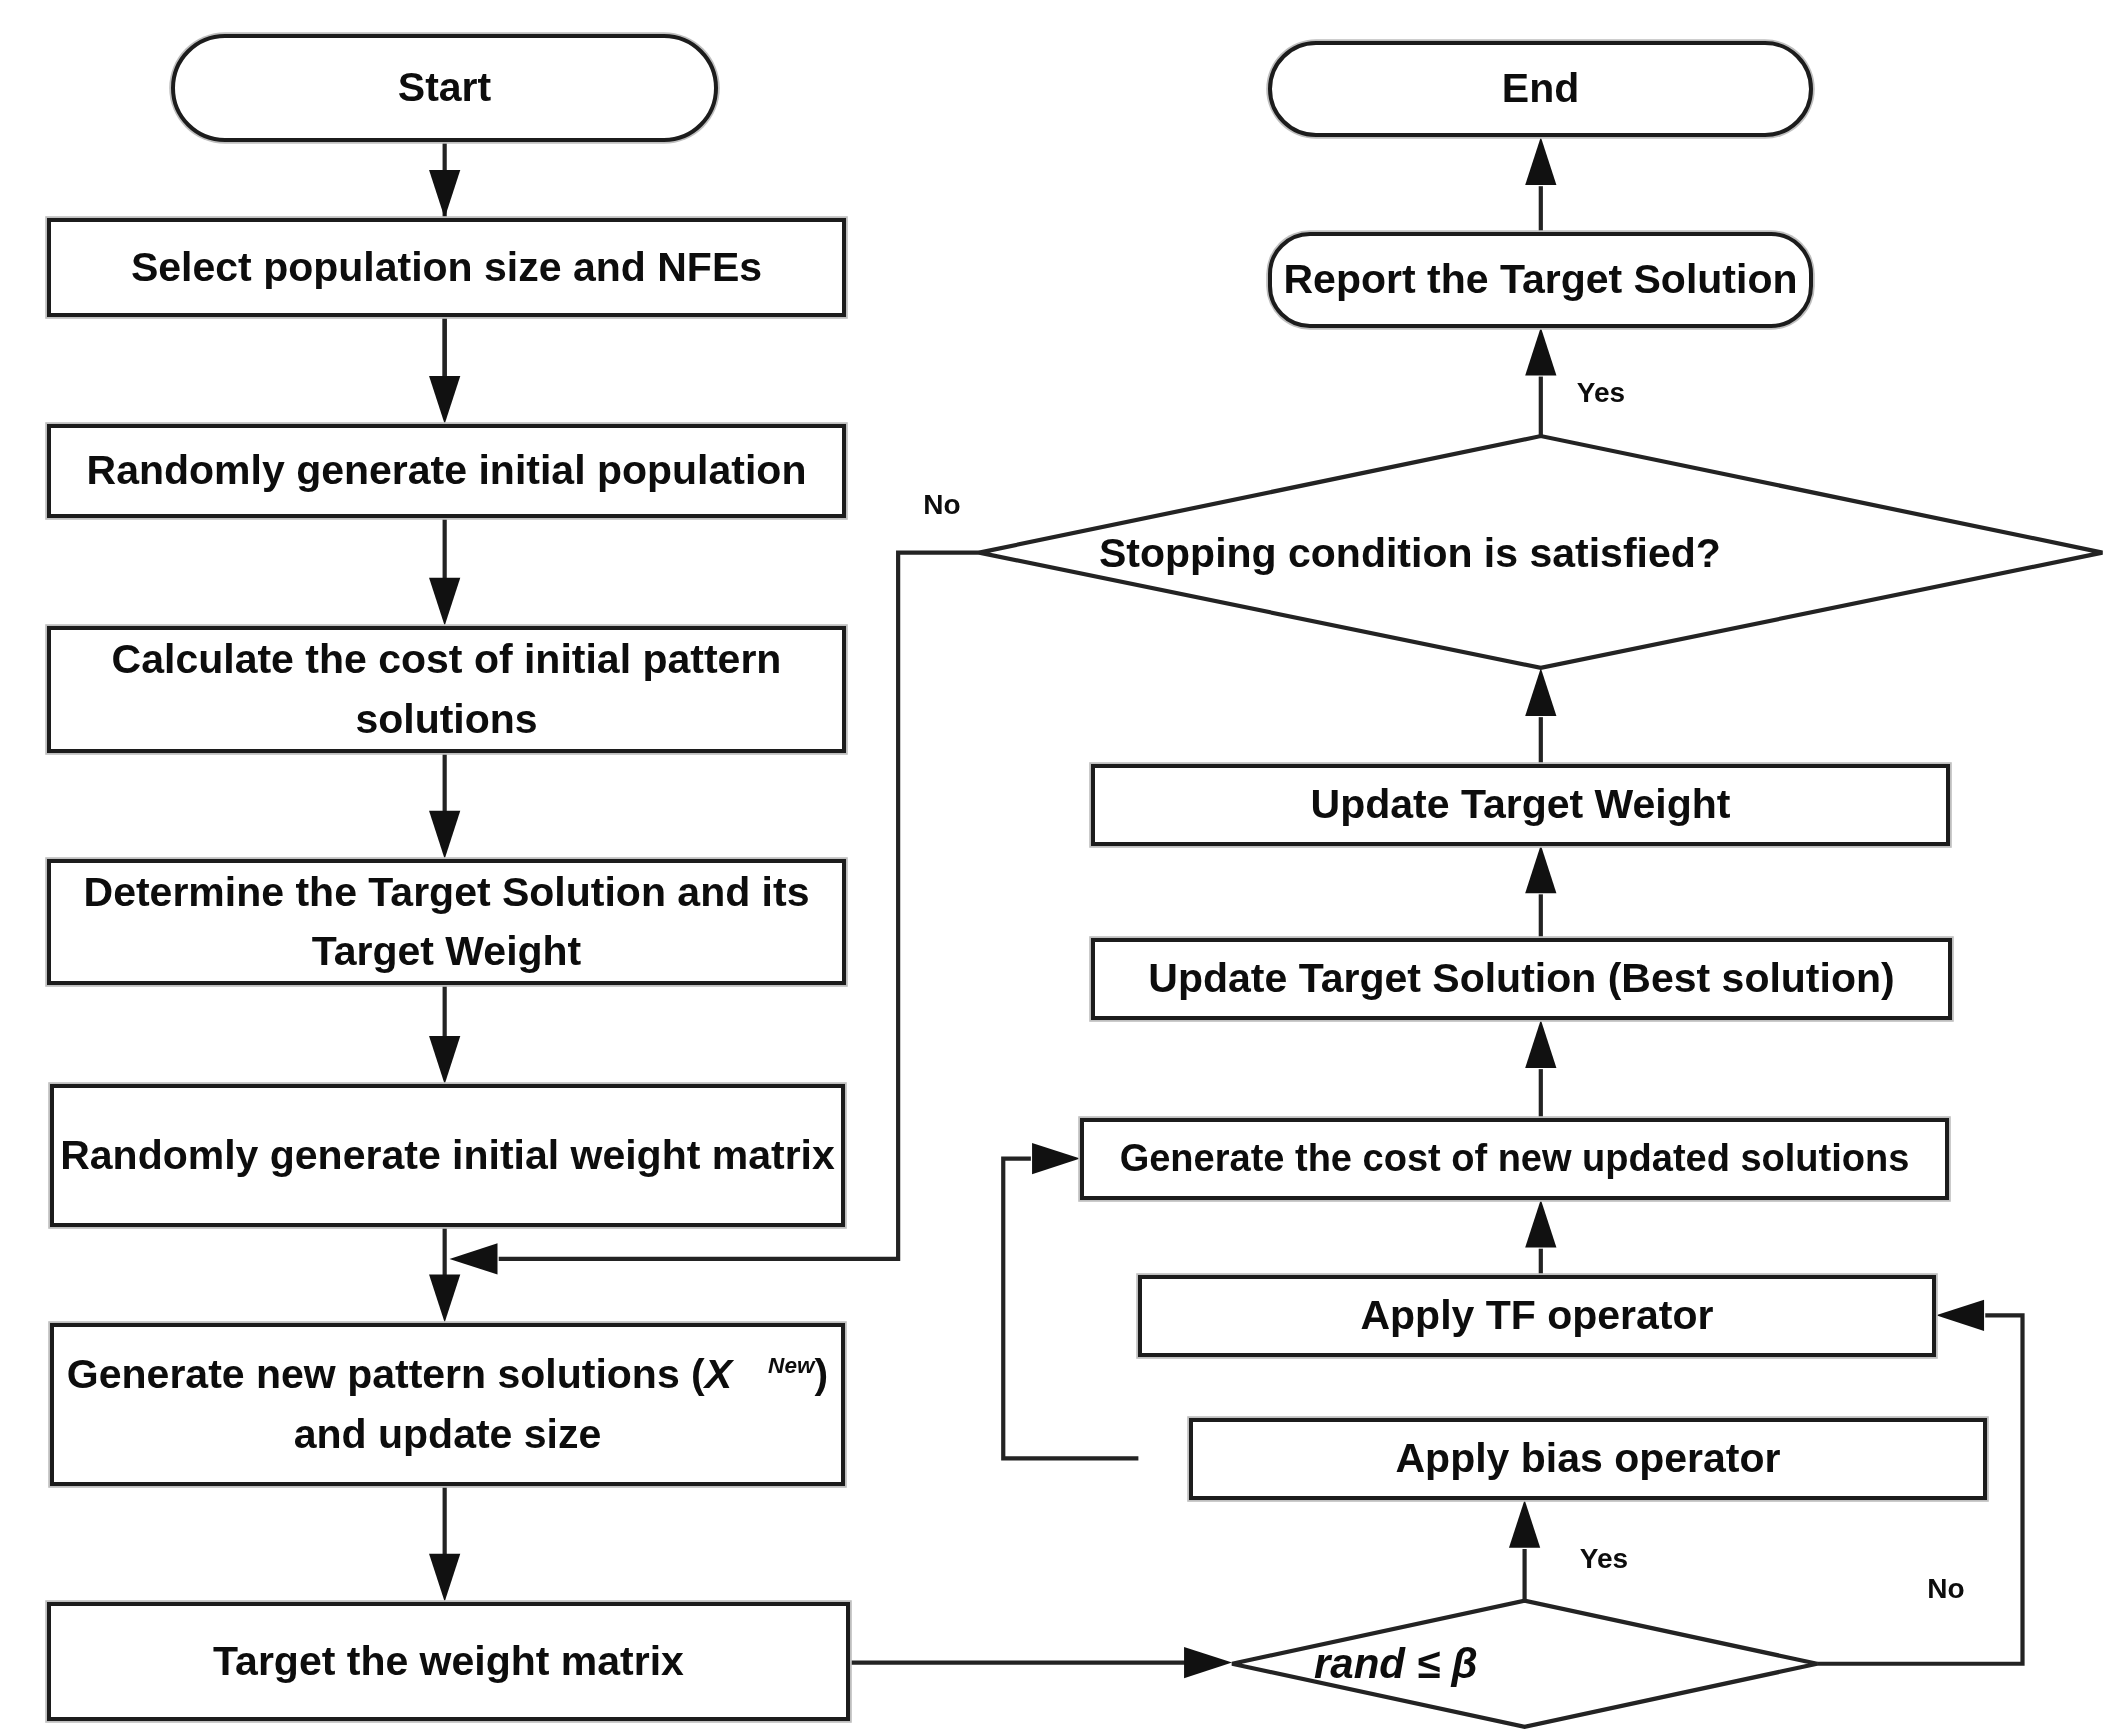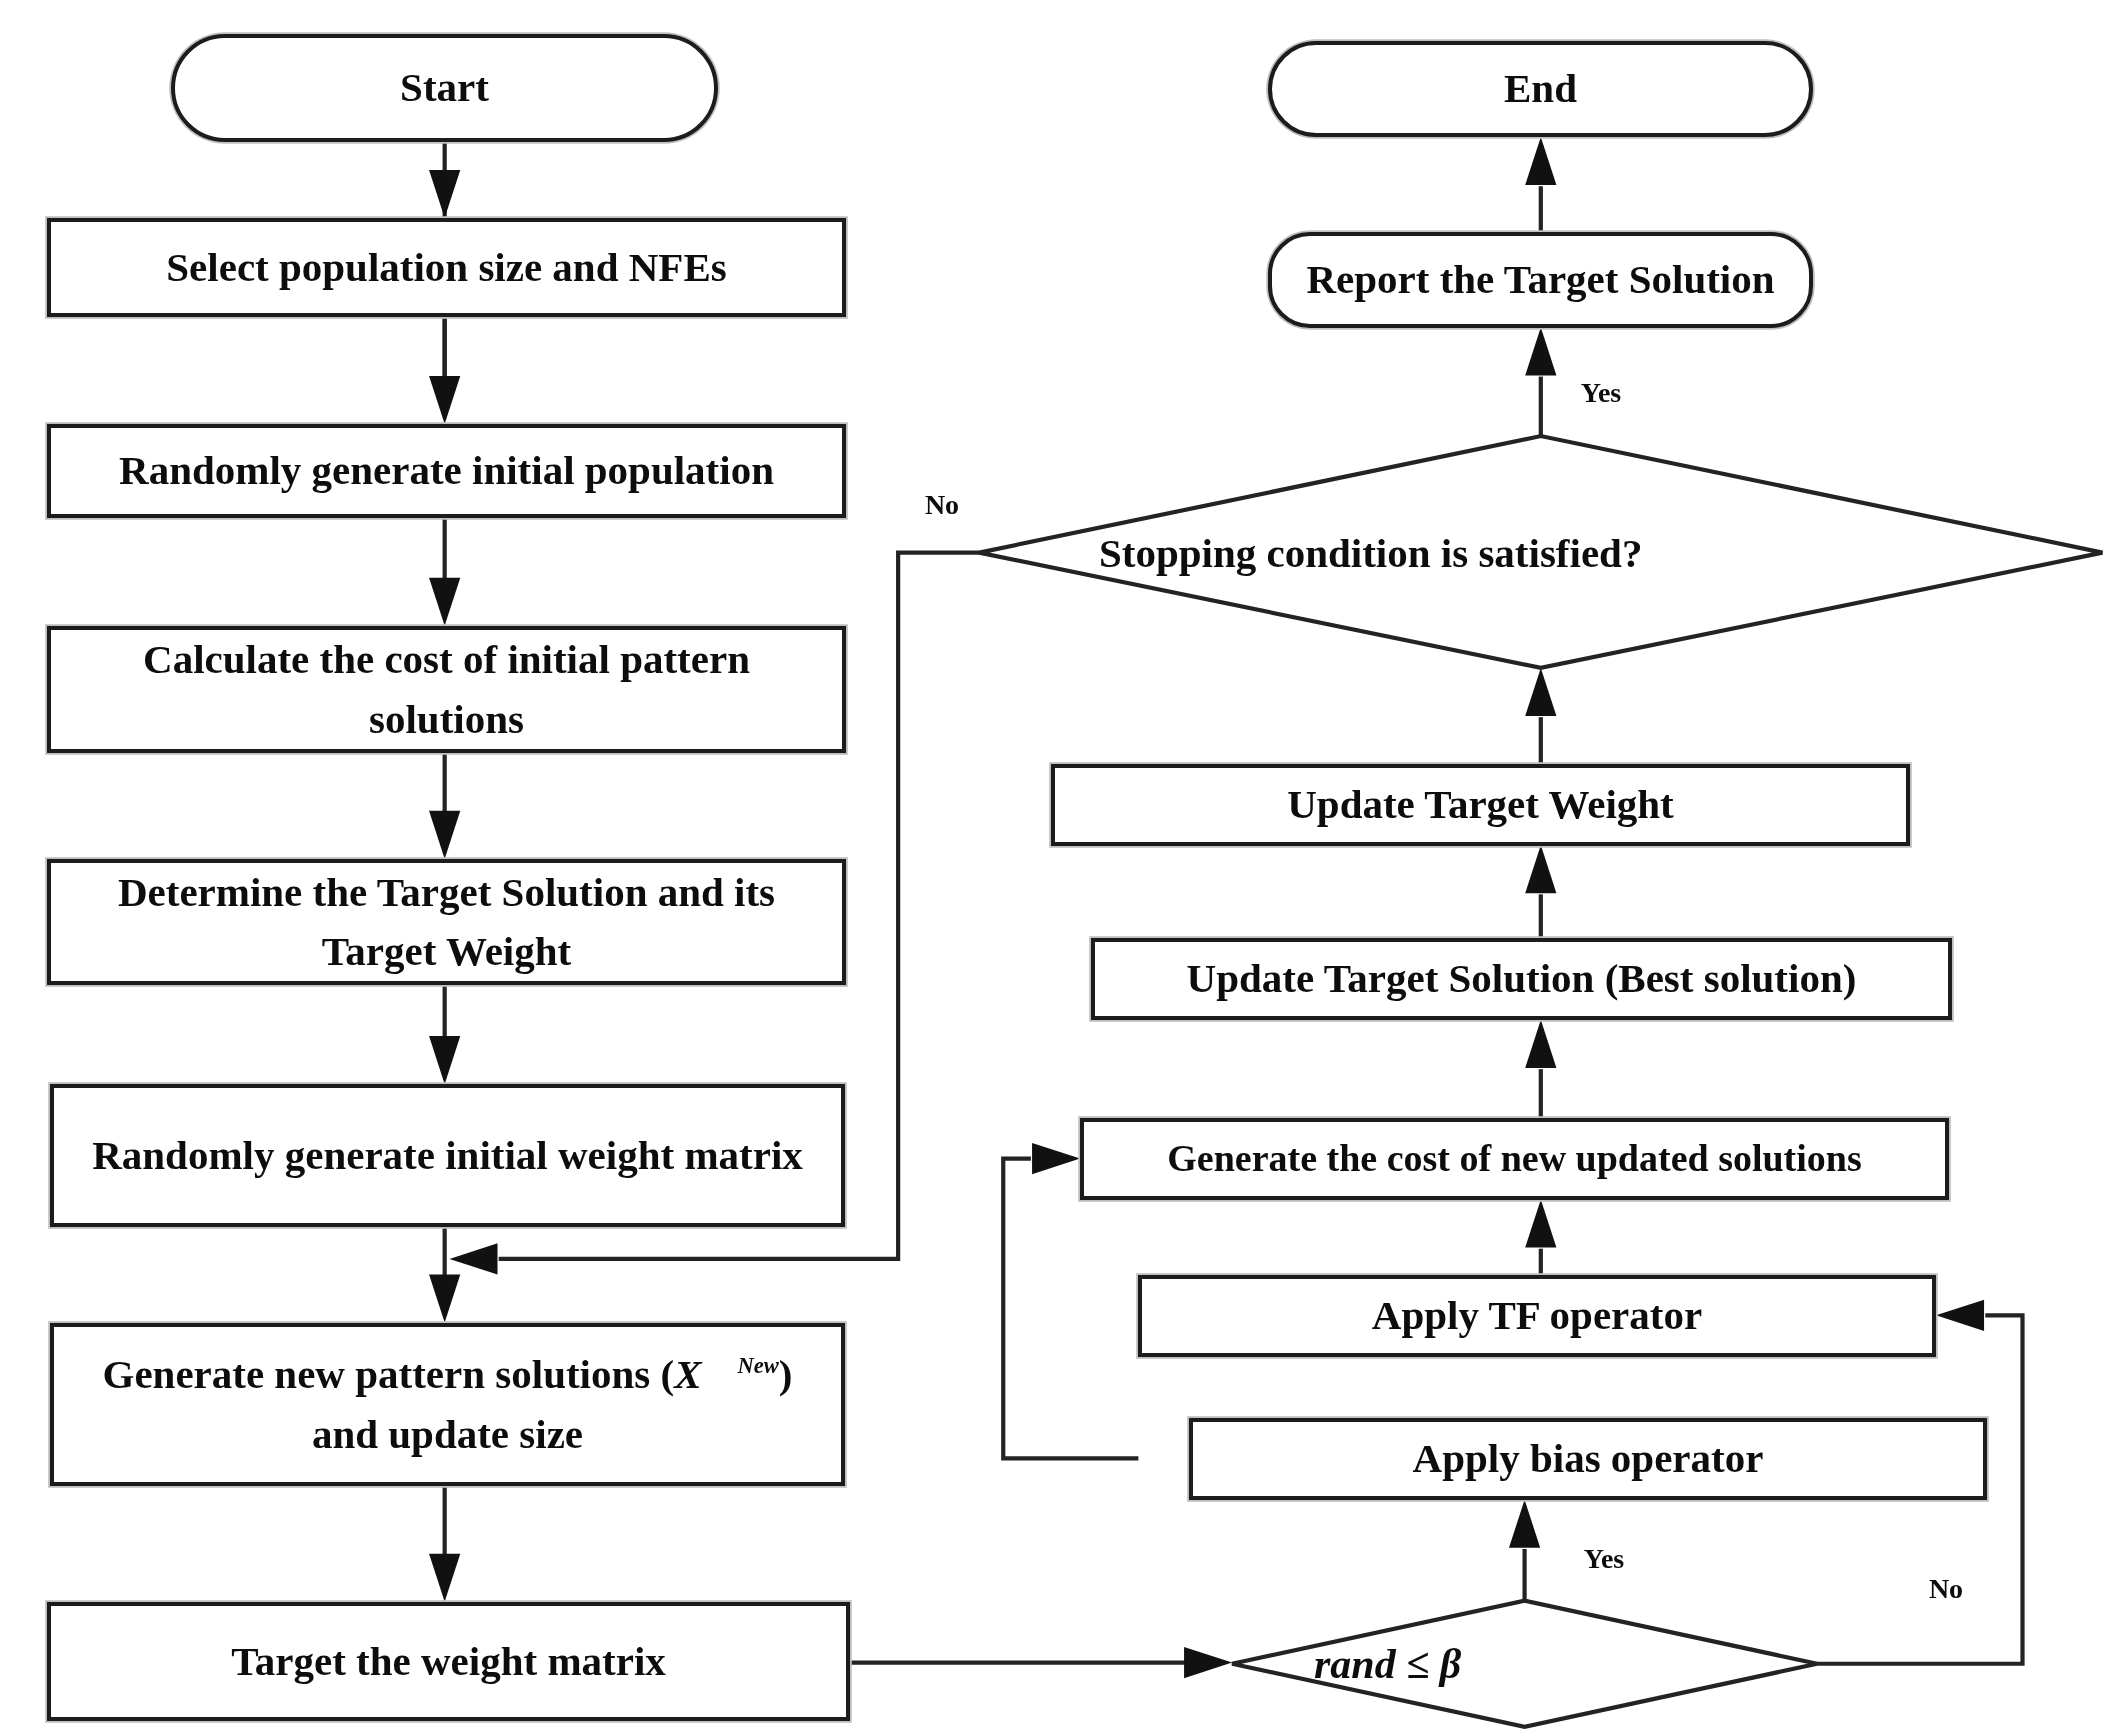--- a/index.html
+++ b/index.html
@@ -1,20 +1,20 @@
 <!DOCTYPE html>
 <html style="font-size:9.6px"><head>
 <meta charset="utf-8">
 <style>
   html,body{margin:0;padding:0;background:#ffffff;}
   #canvas{
     position:relative;
     width:1884px;height:1731px;
     background:#ffffff;
-    font-family:Liberation Serif, serif;
+    font-family:Liberation Sans, sans-serif;
     color:#0d0d0d;
   }
   #wires{position:absolute;left:0;top:0;width:2108px;height:1731px;z-index:1;}
   .node{
     position:absolute;z-index:2;
     display:flex;align-items:center;justify-content:center;
     text-align:center;
     background:#ffffff;
     border:4.2px solid #1c1c1c;
     box-shadow:0 0 0 1.8px #bfbfbf;
@@ -148,21 +148,21 @@
   </div>
 
   <div class="node rounded" style="left:1268px;top:232px;width:545px;height:96px;">
     <span>Report the Target Solution</span>
   </div>
 
   <div class="diamond-label" style="left:1099px;top:493px;width:883px;height:120px;">
     <span>Stopping condition is satisfied?</span>
   </div>
 
-  <div class="node" style="left:1051px;top:764px;width:859px;height:82px;">
+  <div class="node" style="left:1091px;top:764px;width:859px;height:82px;">
     <span>Update Target Weight</span>
   </div>
 
   <div class="node" style="left:1091px;top:938px;width:861px;height:82px;">
     <span>Update Target Solution (Best solution)</span>
   </div>
 
   <div class="node" style="left:1080px;top:1118px;width:869px;height:82px;font-size:38px;">
     <span>Generate the cost of new updated solutions</span>
   </div>

